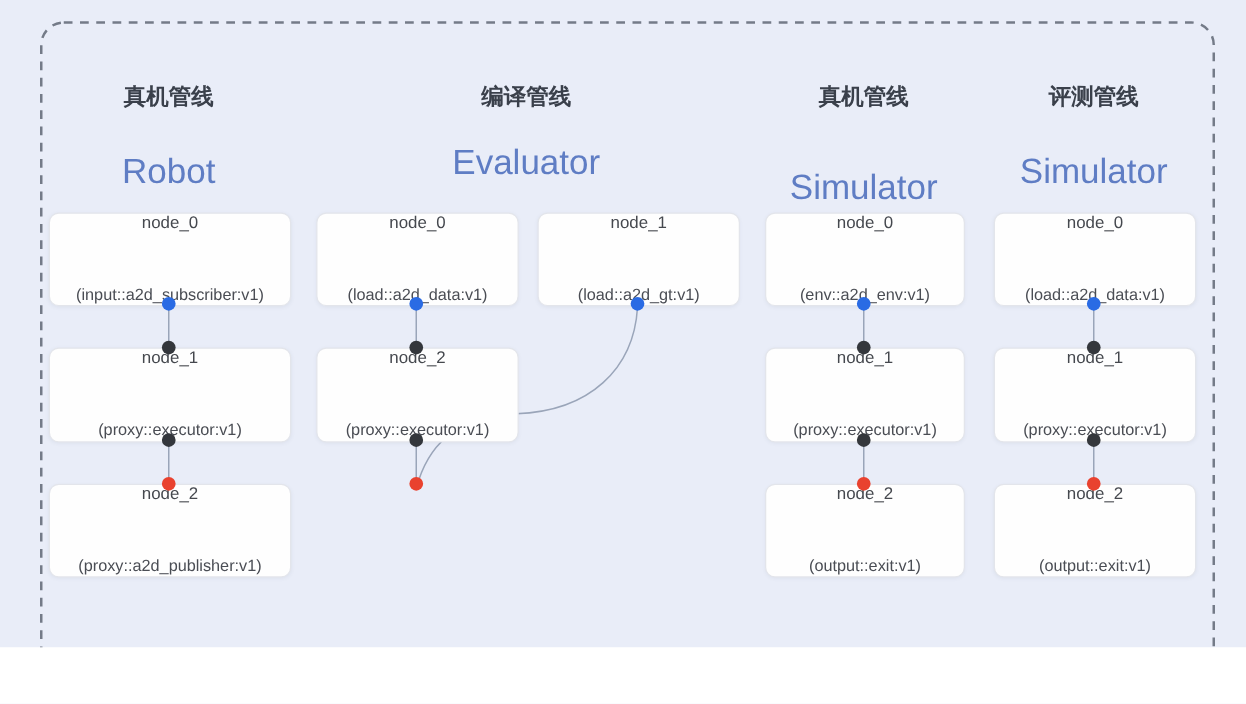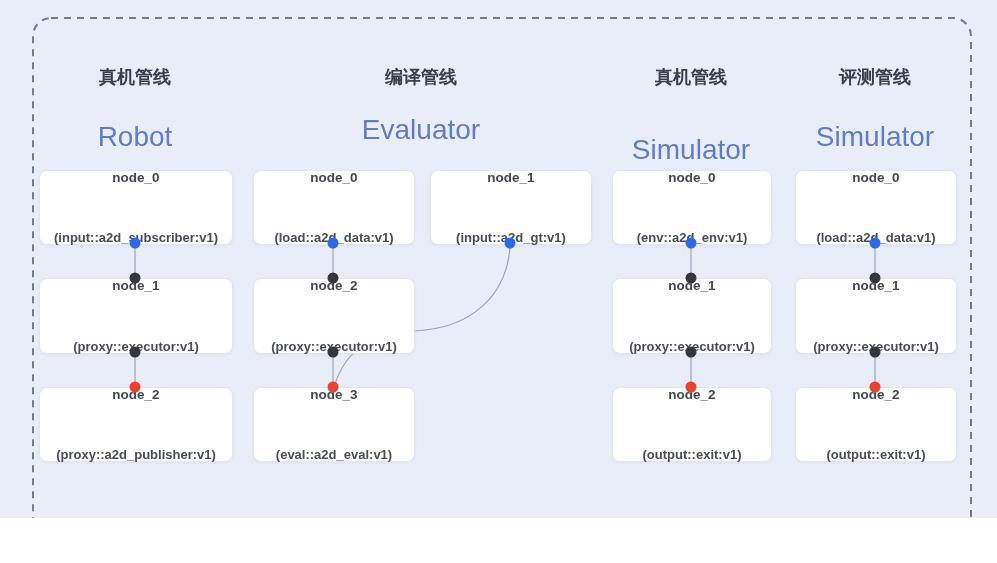--- a/index.html
+++ b/index.html
@@ -3,21 +3,21 @@
 <meta charset="utf-8">
 <style>
   html,body{margin:0;padding:0;}
   body{background:#ffffff;font-family:"Liberation Sans","DejaVu Sans",sans-serif;}
   .stage{position:relative;width:997px;height:518px;overflow:hidden;background:#ffffff;padding-left:40px;}
   .panel{position:absolute;left:0;top:0;width:997px;height:559px;background:#e9edf8;border-radius:0 0 14px 14px;}
   svg.layer{position:absolute;left:0;top:0;z-index:1;}
   svg.layer-top{position:absolute;left:0;top:0;z-index:3;}
   .node{position:absolute;z-index:2;background:#fefefe;border:1px solid #e3e5eb;border-radius:8px;
         box-shadow:0 1px 3px rgba(70,80,110,0.06);
-        display:flex;flex-direction:column;align-items:center;justify-content:space-between;gap:4px;font-weight:bold;}
+        display:flex;flex-direction:column;align-items:center;justify-content:flex-start;gap:4px;}
   .nt{font-size:13.5px;color:#45484e;line-height:1;}
   .ns{font-size:13px;color:#4a4d54;line-height:1;margin-top:40px;}
   .hzh{position:absolute;z-index:2;transform:translate(-50%,-50%);font-size:18px;font-weight:700;color:#3a404b;white-space:nowrap;}
   .hen{position:absolute;z-index:2;transform:translate(-50%,-50%);font-size:28px;font-weight:400;color:#5f7dc4;white-space:nowrap;}
 </style>
 </head>
 <body>
 
 <div class="stage">
   <div class="panel"></div>
@@ -60,29 +60,25 @@
     <div class="nt">node_2</div>
     <div class="ns">(proxy::a2d_publisher:v1)</div>
   </div>
 
   <div class="node" style="left:253px;top:170px;width:160px;height:73px">
     <div class="nt">node_0</div>
     <div class="ns">(load::a2d_data:v1)</div>
   </div>
   <div class="node" style="left:430px;top:170px;width:160px;height:73px">
     <div class="nt">node_1</div>
-    <div class="ns">(input::a2d_gt:v1)</div>
+    <div class="ns">(load::a2d_gt:v1)</div>
   </div>
   <div class="node" style="left:253px;top:278px;width:160px;height:74px">
     <div class="nt">node_2</div>
     <div class="ns">(proxy::executor:v1)</div>
-  </div>
-  <div class="node" style="left:253px;top:387px;width:160px;height:73px">
-    <div class="nt">node_3</div>
-    <div class="ns">(eval::a2d_eval:v1)</div>
   </div>
 
   <div class="node" style="left:612px;top:170px;width:158px;height:73px">
     <div class="nt">node_0</div>
     <div class="ns">(env::a2d_env:v1)</div>
   </div>
   <div class="node" style="left:612px;top:278px;width:158px;height:74px">
     <div class="nt">node_1</div>
     <div class="ns">(proxy::executor:v1)</div>
   </div>

